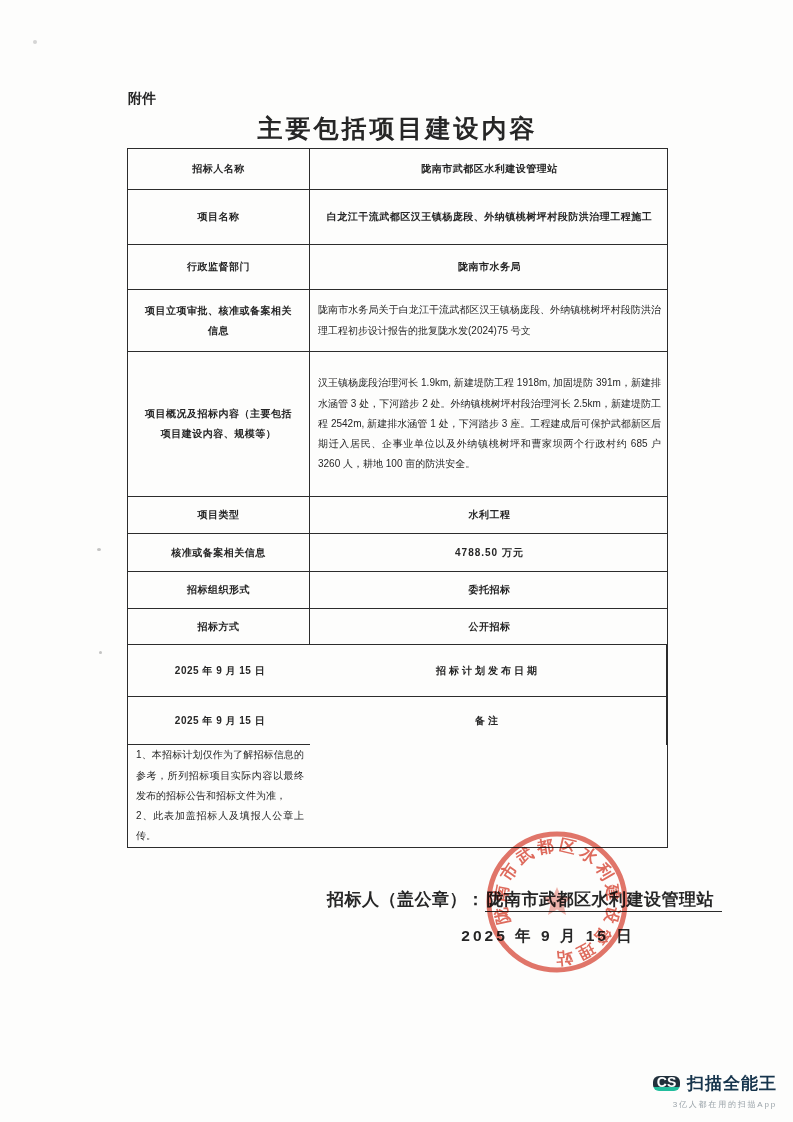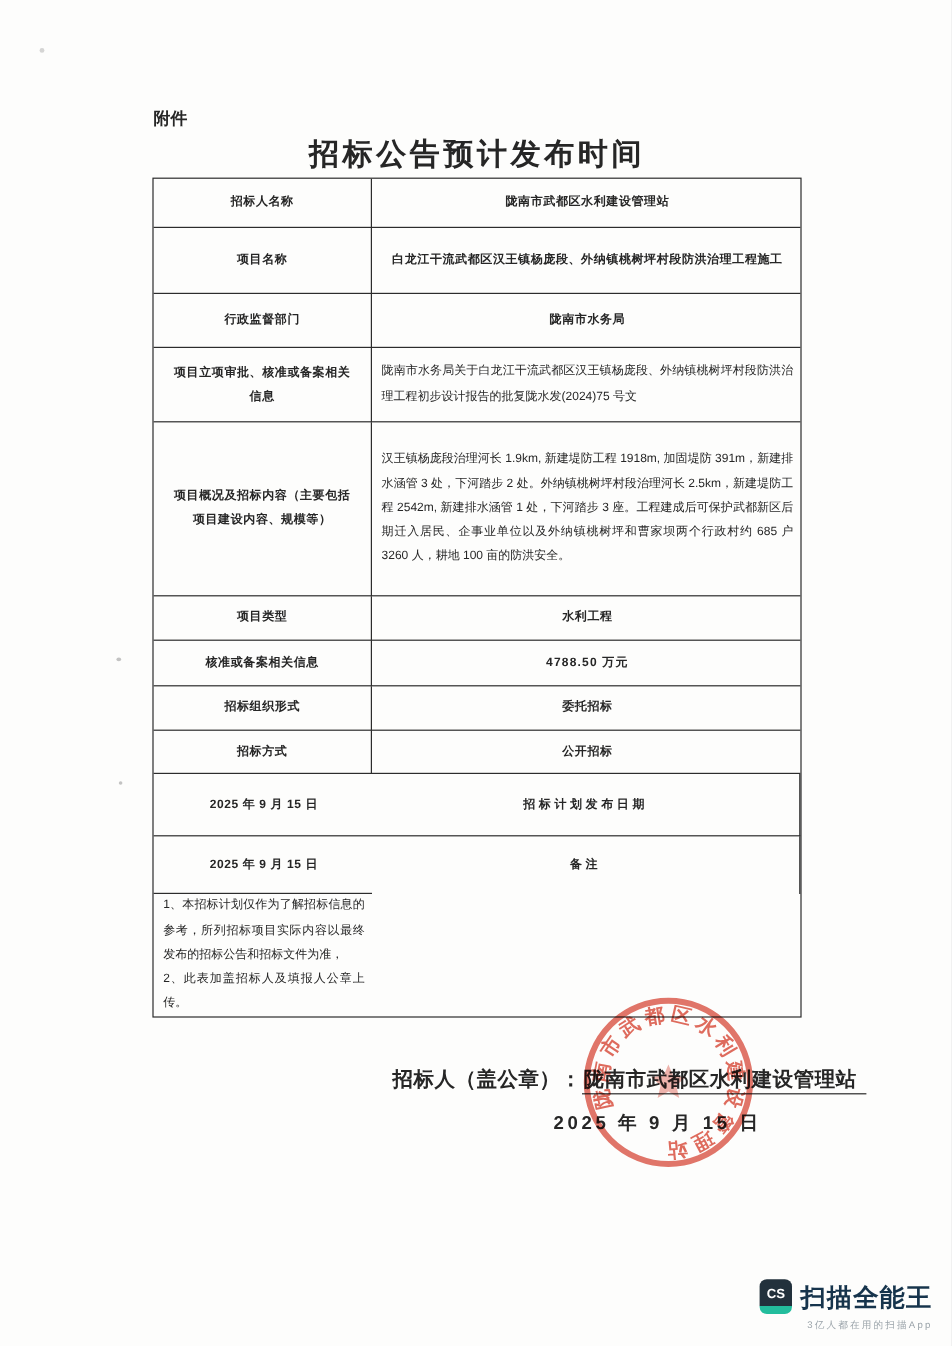--- a/index.html
+++ b/index.html
@@ -90,43 +90,43 @@
   .speck2{left:99px;top:651px;width:3px;height:3px;}
   .speck3{left:33px;top:40px;width:4px;height:4px;opacity:0.35;}
   
   .cs-mark{
     position:absolute;right:16px;bottom:12px;
     display:flex;flex-direction:column;align-items:center;
     font-family:"Liberation Sans","DejaVu Sans",sans-serif;
   }
   .cs-row{display:flex;align-items:center;gap:7px;}
   .cs-badge{
-    width:27px;height:29px;border-radius:6px;
+    width:27px;height:15px;border-radius:6px;
     background:linear-gradient(to bottom,#22313c 0%,#22313c 76%,#23bd9d 76%,#23bd9d 100%);
-    color:#ffffff;font-weight:700;font-size:11px;
+    color:#ffffff;font-weight:700;font-size:14px;
     display:flex;align-items:center;justify-content:center;
     padding-bottom:3px;box-sizing:border-box;
   }
   .cs-brand{
-    color:#16344c;font-size:21px;font-weight:700;letter-spacing:1px;
+    color:#16344c;font-size:17px;font-weight:700;letter-spacing:1px;
   }
   .cs-tagline{
     margin-top:4px;
     color:#9aa3a9;font-size:8px;letter-spacing:1.8px;
     align-self:flex-end;
   }
 </style>
 </head>
 <body>
 
 <div class="page">
 
   <div class="attachment">附件</div>
 
-  <div class="doc-title">招标公告预计发布时间</div>
+  <div class="doc-title">主要包括项目建设内容</div>
 
   <div class="plan-table">
     <div class="cell cell-label">招标人名称</div>
     <div class="cell cell-value val-center">陇南市武都区水利建设管理站</div>
 
     <div class="cell cell-label">项目名称</div>
     <div class="cell cell-value val-center">白龙江干流武都区汉王镇杨庞段、外纳镇桃树坪村段防洪治理工程施工</div>
 
     <div class="cell cell-label">行政监督部门</div>
     <div class="cell cell-value val-center">陇南市水务局</div>

